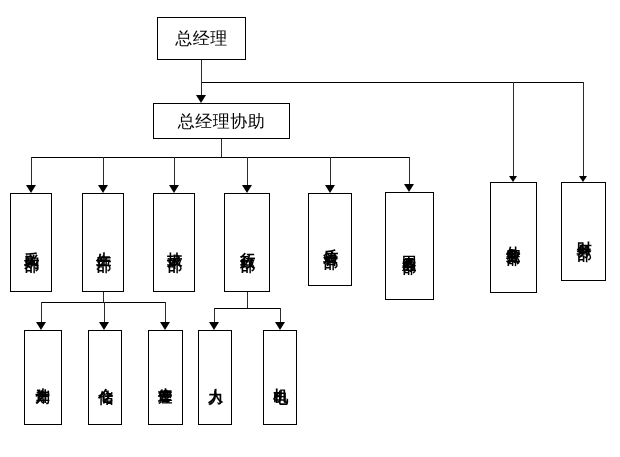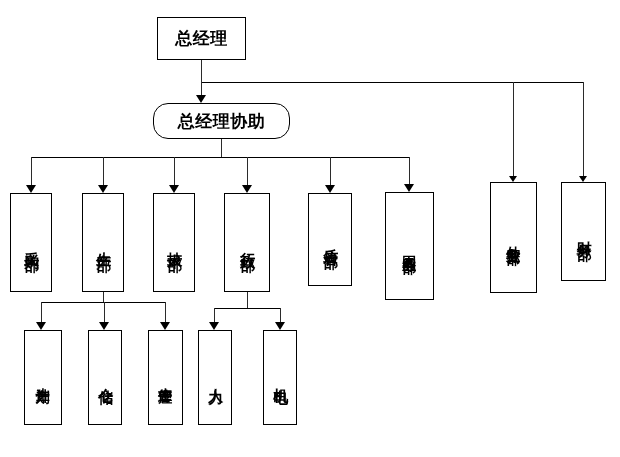--- a/index.html
+++ b/index.html
@@ -31,21 +31,21 @@
   .node .label {
     display: block;
     text-align: center;
     line-height: 1.18;
     letter-spacing: 0.5px;
   }
   
   .node.horiz .label {
     writing-mode: horizontal-tb;
     font-size: 17px;
-    font-weight: 700;
+    font-weight: 400;
   }
   
   .node.vert .label {
     writing-mode: vertical-rl;
     text-orientation: upright;
     font-size: 15px;
     font-weight: 600;
     letter-spacing: 2px;
   }
   .node.vert.small .label {
@@ -95,21 +95,21 @@
 
   <div class="vline" style="left:201px; top:82px; height:13px;"></div>
   <div class="arrow" style="left:196px; top:95px;"></div>
 
   <div class="vline" style="left:513px; top:82px; height:94px;"></div>
   <div class="arrow thin" style="left:509px; top:176px;"></div>
 
   <div class="vline" style="left:583px; top:82px; height:94px;"></div>
   <div class="arrow thin" style="left:579px; top:176px;"></div>
 
-  <div class="node horiz" style="left:153px; top:103px; width:137px; height:36px;border-radius:15px;">
+  <div class="node horiz" style="left:153px; top:103px; width:137px; height:36px;">
     <span class="label">总经理协助</span>
   </div>
 
   <div class="vline" style="left:221px; top:139px; height:18px;"></div>
   <div class="hline" style="left:31px; top:157px; width:378px;"></div>
 
   <div class="vline" style="left:31px; top:157px; height:28px;"></div>
   <div class="arrow" style="left:26px; top:185px;"></div>
 
   <div class="vline" style="left:103px; top:157px; height:28px;"></div>

